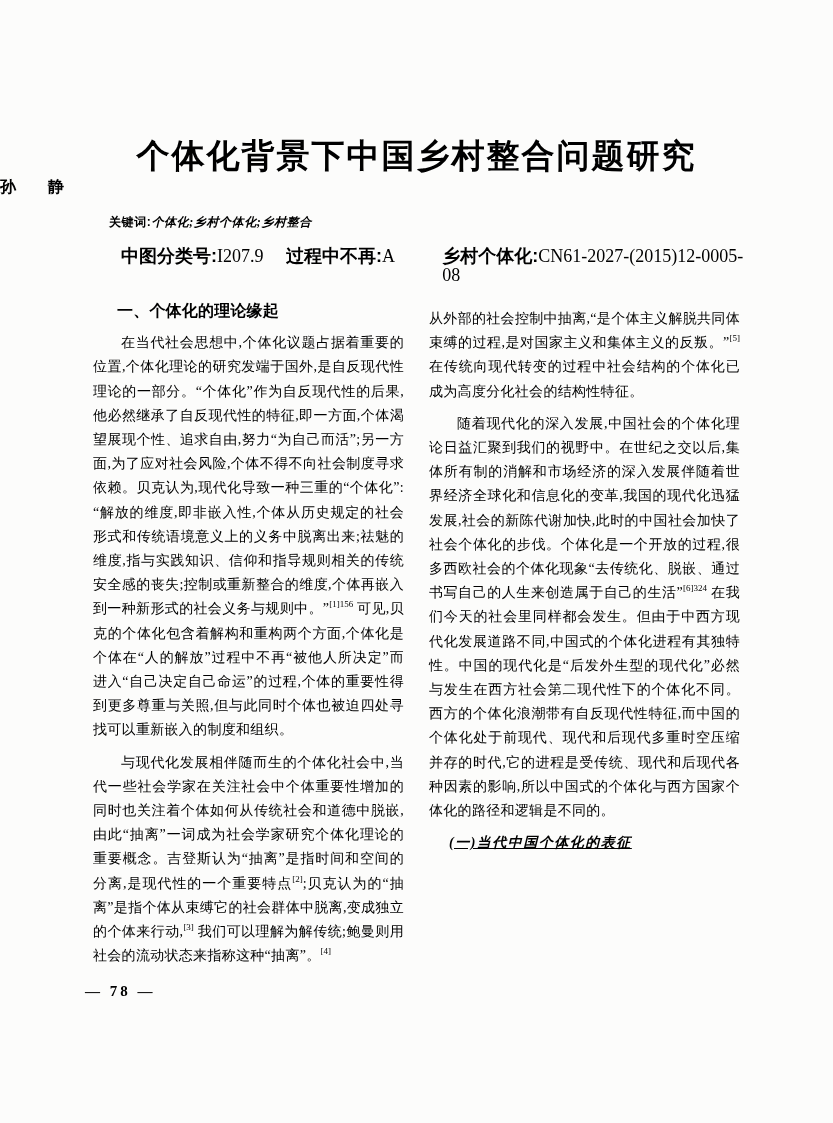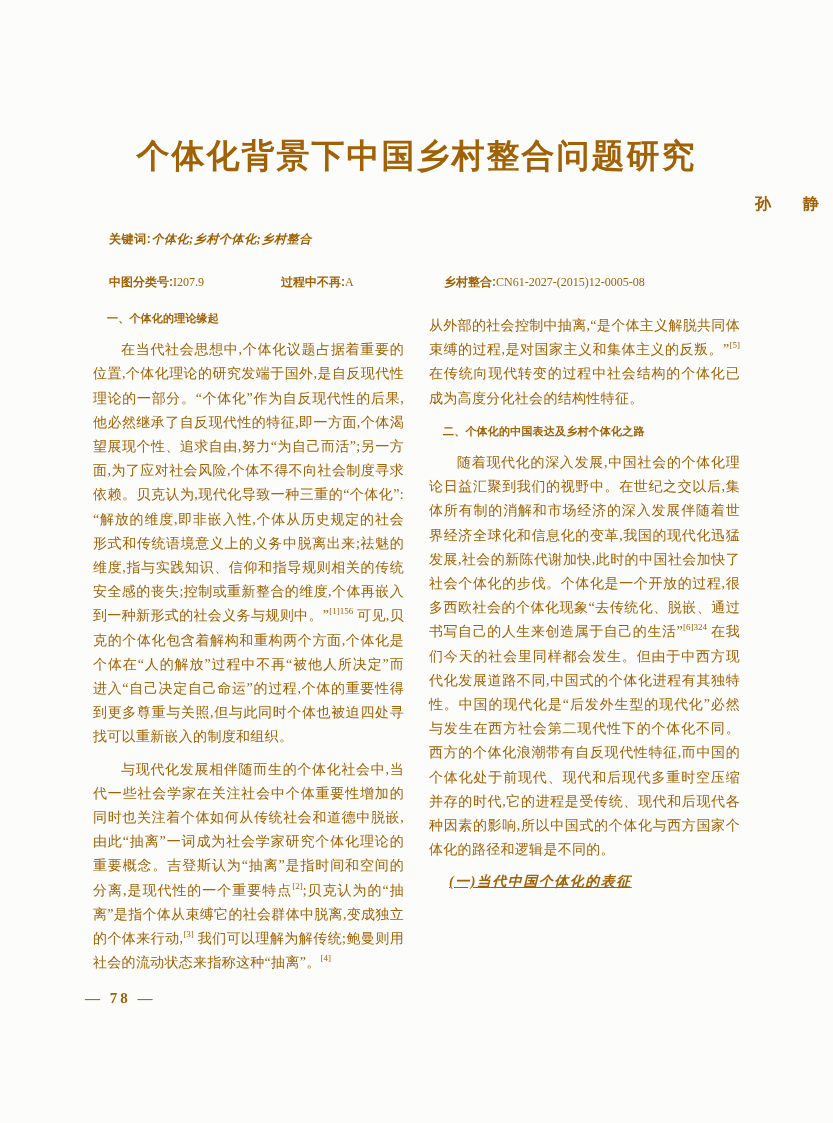--- a/index.html
+++ b/index.html
@@ -6,35 +6,34 @@
   body{
     background:#e8e8e6;
     font-family:"Liberation Serif","DejaVu Serif",serif;
     -webkit-font-smoothing:antialiased;
   }
   .page{
     position:relative;
     width:833px;height:1123px;
     margin:0 auto;
     background:#fcfcfb;
-    color:#a16207;
+    color:#000000;
     overflow:hidden;
   }
   .title{
     margin:136px 0 0 0;
     text-align:center;
     font-size:33px;
     font-weight:bold;
     letter-spacing:2px;
     line-height:40px;
     font-family:"Liberation Serif","DejaVu Serif",serif;
   }
   .author{
-    margin-top:17px;
-    text-align:right;
+    text-align:left;
     font-size:16px;
     font-weight:bold;
     letter-spacing:14px;
     line-height:22px;
   }
   .front{
     width:663px;
     margin:15px 0 0 85px;
   }
   .abstract{
@@ -58,23 +57,23 @@
     line-height:19px;
     font-weight:bold;
     font-style:italic;
     letter-spacing:0.6px;
   }
   .kwline .lbl{
     font-style:normal;
     font-family:"Liberation Sans","DejaVu Sans",sans-serif;
   }
   .pubinfo{
-    margin-top:24px;
+    margin-top:15px;
     padding-left:2em;
-    font-size:12px;
+    font-size:18px;
     line-height:19px;
     display:flex;
   }
   .pubinfo .lbl{
     font-weight:bold;
     font-family:"Liberation Sans","DejaVu Sans",sans-serif;
   }
   .pubinfo .pair1{width:172px;}
   .pubinfo .pair2{width:163px;}
   .columns{
@@ -91,21 +90,21 @@
     text-justify:inter-ideograph;
     word-break:break-all;
     letter-spacing:0.3px;
   }
   .para{margin:8px;text-indent:2em;}
   .para.cont{text-indent:0;}
   .sec-h{
     font-weight:bold;
     text-indent:2em;
     font-family:"Liberation Sans","DejaVu Sans",sans-serif;
-    font-size:11px;
+    font-size:16px;
     letter-spacing:0.2px;
   }
   .sub-h{
     font-style:italic;
     font-weight:bold;
     text-indent:2em;
     letter-spacing:1.5px;
     text-decoration:underline;
   }
   sup{
@@ -130,33 +129,32 @@
 
   <div class="author">孙 静</div>
 
   <div class="front">
 
     <p class="kwline"><span class="lbl">关键词:</span><span>个体化;乡村个体化;乡村整合</span></p>
 
     <div class="pubinfo">
       <span class="pair1"><span class="lbl">中图分类号:</span><span>I207.9</span></span>
       <span class="pair2"><span class="lbl">过程中不再:</span><span>A</span></span>
-      <span class="pair3"><span class="lbl">乡村整合:</span><span>CN61-2027-(2015)12-0005-08</span></span>
+      <span class="pair3"><span class="lbl">乡村个体化:</span><span>CN61-2027-(2015)12-0005-08</span></span>
     </div>
   </div>
 
   <div class="columns">
     <div class="col">
         <div class="sec-h">一、个体化的理论缘起</div>
         <p class="para">在当代社会思想中,个体化议题占据着重要的位置,个体化理论的研究发端于国外,是自反现代性理论的一部分。“个体化”作为自反现代性的后果,他必然继承了自反现代性的特征,即一方面,个体渴望展现个性、追求自由,努力“为自己而活”;另一方面,为了应对社会风险,个体不得不向社会制度寻求依赖。贝克认为,现代化导致一种三重的“个体化”:“解放的维度,即非嵌入性,个体从历史规定的社会形式和传统语境意义上的义务中脱离出来;祛魅的维度,指与实践知识、信仰和指导规则相关的传统安全感的丧失;控制或重新整合的维度,个体再嵌入到一种新形式的社会义务与规则中。”<sup>[1]156</sup> 可见,贝克的个体化包含着解构和重构两个方面,个体化是个体在“人的解放”过程中不再“被他人所决定”而进入“自己决定自己命运”的过程,个体的重要性得到更多尊重与关照,但与此同时个体也被迫四处寻找可以重新嵌入的制度和组织。</p>
         <p class="para">与现代化发展相伴随而生的个体化社会中,当代一些社会学家在关注社会中个体重要性增加的同时也关注着个体如何从传统社会和道德中脱嵌,由此“抽离”一词成为社会学家研究个体化理论的重要概念。吉登斯认为“抽离”是指时间和空间的分离,是现代性的一个重要特点<sup>[2]</sup>;贝克认为的“抽离”是指个体从束缚它的社会群体中脱离,变成独立的个体来行动,<sup>[3]</sup> 我们可以理解为解传统;鲍曼则用社会的流动状态来指称这种“抽离”。<sup>[4]</sup></p>
       </div>
     <div class="col">
         <p class="para cont">从外部的社会控制中抽离,“是个体主义解脱共同体束缚的过程,是对国家主义和集体主义的反叛。”<sup>[5]</sup> 在传统向现代转变的过程中社会结构的个体化已成为高度分化社会的结构性特征。</p>
-        <div class="sec-h">二、个体化的中国表达及乡村个体化之路</div>
         <p class="para">随着现代化的深入发展,中国社会的个体化理论日益汇聚到我们的视野中。在世纪之交以后,集体所有制的消解和市场经济的深入发展伴随着世界经济全球化和信息化的变革,我国的现代化迅猛发展,社会的新陈代谢加快,此时的中国社会加快了社会个体化的步伐。个体化是一个开放的过程,很多西欧社会的个体化现象“去传统化、脱嵌、通过书写自己的人生来创造属于自己的生活”<sup>[6]324</sup> 在我们今天的社会里同样都会发生。但由于中西方现代化发展道路不同,中国式的个体化进程有其独特性。中国的现代化是“后发外生型的现代化”必然与发生在西方社会第二现代性下的个体化不同。西方的个体化浪潮带有自反现代性特征,而中国的个体化处于前现代、现代和后现代多重时空压缩并存的时代,它的进程是受传统、现代和后现代各种因素的影响,所以中国式的个体化与西方国家个体化的路径和逻辑是不同的。</p>
         <div class="sub-h">(一)当代中国个体化的表征</div>
       </div>
   </div>
 
   <div class="pageno">— 78 —</div>
 
 </div>
 
 </body></html>

